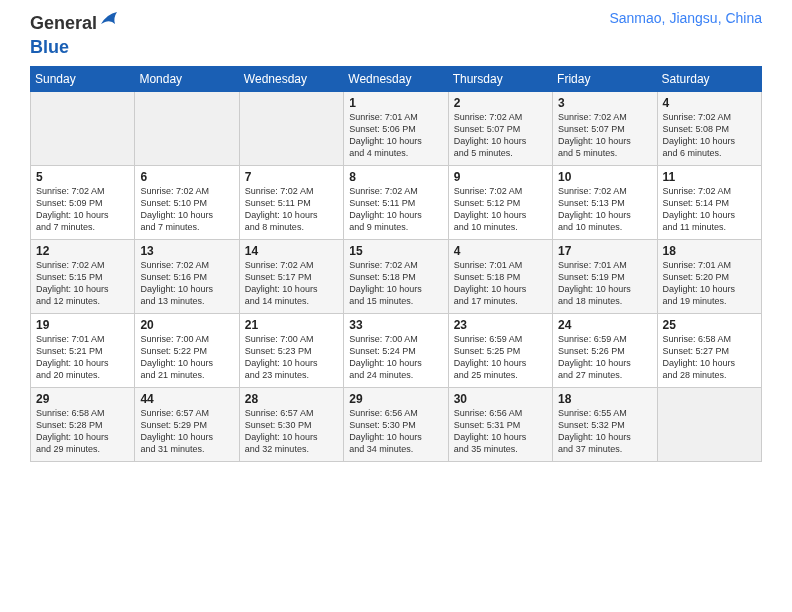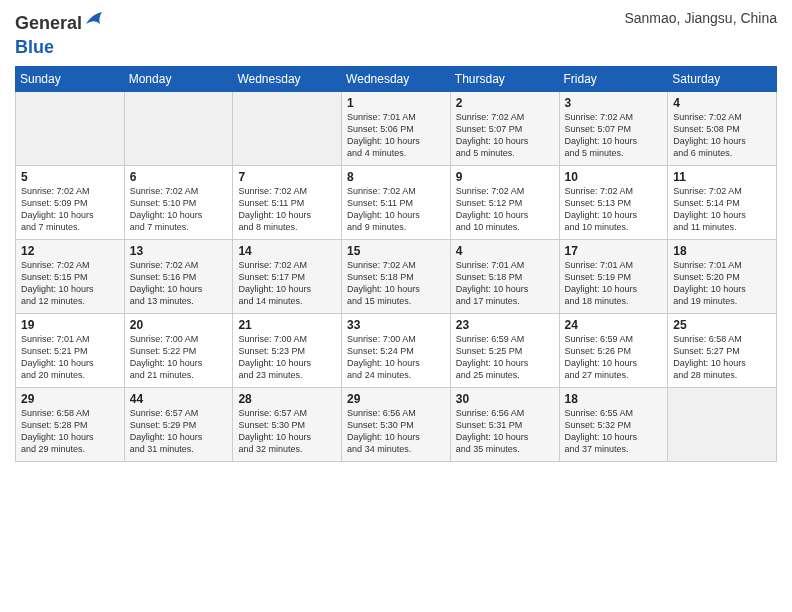--- a/index.html
+++ b/index.html
@@ -6,21 +6,21 @@
     body {
       width: 792px;
       height: 612px;
       font-family: Arial, sans-serif;
       background: #fff;
       overflow: hidden;
     }
     .page {
       width: 792px;
       height: 612px;
-      padding: 10px 15px;
+      padding: 10px 30px;
     }
     .header {
       display: flex;
       justify-content: space-between;
       align-items: flex-start;
       margin-bottom: 8px;
     }
     .logo {
       display: flex;
       align-items: center;
@@ -40,21 +40,21 @@
     .title-block {
       text-align: right;
     }
     .month-title {
       font-size: 32px;
       font-weight: bold;
       color: #222;
     }
     .location {
       font-size: 14px;
-      color: #404040;
+      color: #3b82f6;
     }
     .calendar {
       width: 100%;
       border-collapse: collapse;
       border: 1px solid #ccc;
     }
     .calendar th {
       background: #1a5fb4;
       color: #fff;
       font-size: 12px;

